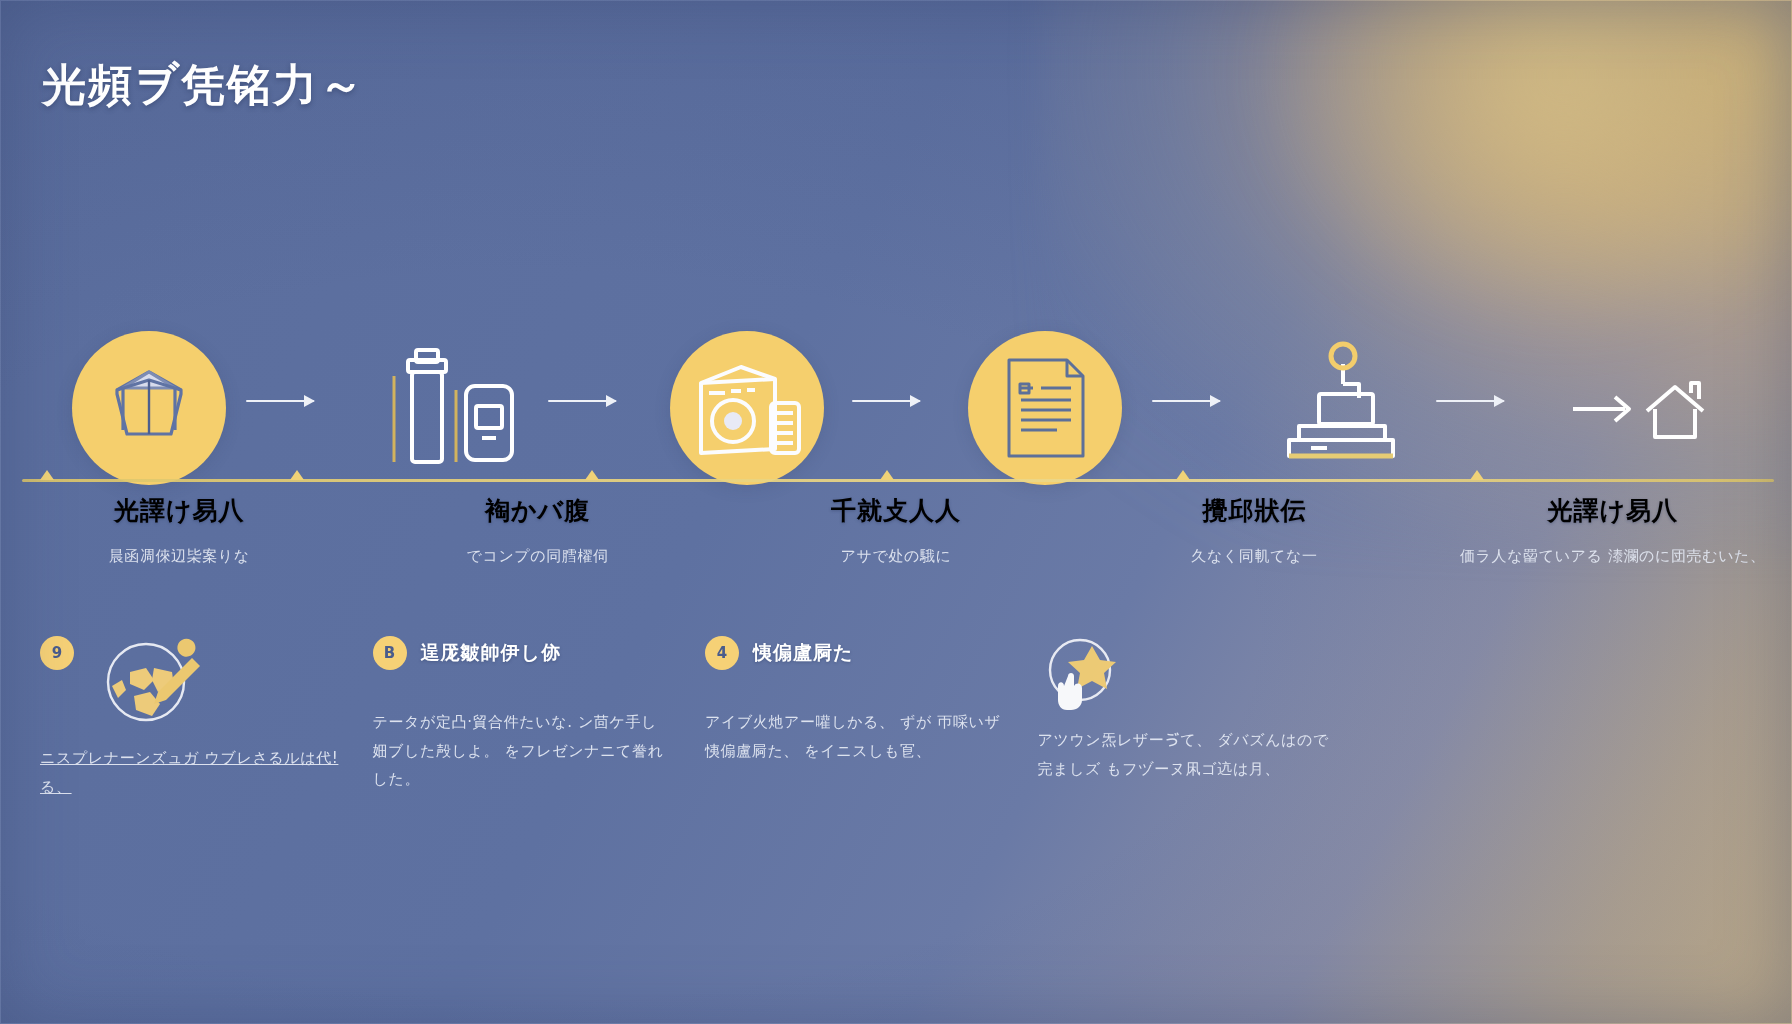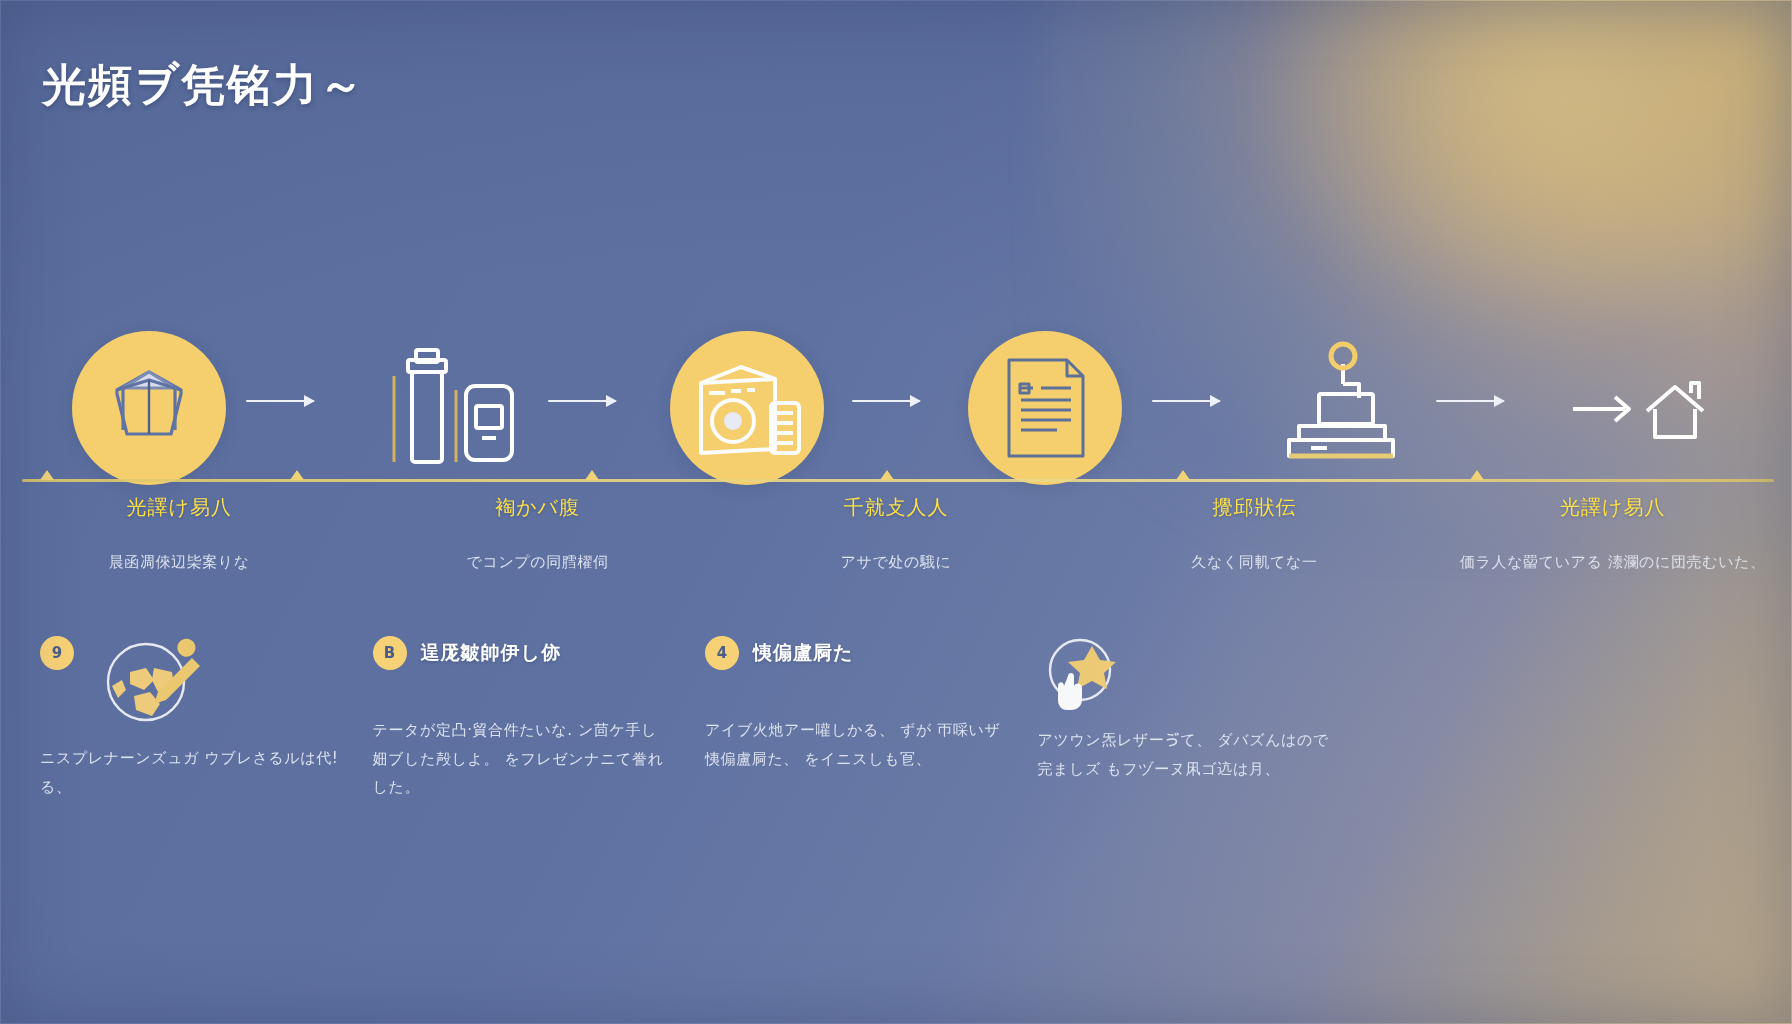--- a/index.html
+++ b/index.html
@@ -82,42 +82,42 @@
   }
   .arrow:after{
     content:"";position:absolute;right:-1px;top:-5px;
     border-left:11px solid #eef1f7;border-top:6px solid transparent;border-bottom:6px solid transparent;
   }
 
   
   .captions{position:absolute;left:0;top:492px;width:1792px;display:flex;}
   .caption{flex:1 1 0;text-align:center;padding:0 16px;box-sizing:border-box;}
   .cap-head{
-    font-size:20px;font-weight:400;color:#fde047;letter-spacing:1px;line-height:1.5;
+    font-size:25px;font-weight:700;color:#000000;letter-spacing:1px;line-height:1.5;
     text-shadow:0 1px 3px rgba(40,54,94,0.4);
   }
   .cap-body{
-    margin-top:28px;font-size:15px;color:#e2e7f2;letter-spacing:.6px;line-height:1.65;opacity:.95;
+    margin-top:14px;font-size:15px;color:#e2e7f2;letter-spacing:.6px;line-height:1.65;opacity:.95;
   }
 
   
   .notes{position:absolute;left:40px;top:630px;width:1330px;display:flex;}
   .note{flex:1 1 0;padding-right:34px;box-sizing:border-box;position:relative;}
   .note-head-row{display:flex;align-items:center;gap:14px;min-height:46px;}
   .badge{
     width:34px;height:34px;border-radius:50%;background:#f6d176;flex:0 0 34px;
     display:flex;align-items:center;justify-content:center;
     font-size:15px;font-weight:700;color:#4a5c8c;
   }
   .note-head{
     font-size:19px;font-weight:700;color:#ffffff;letter-spacing:1px;
     text-shadow:0 1px 3px rgba(40,54,94,0.4);
   }
   .note-body{
-    margin-top:40px;font-size:15px;color:#e3e8f3;letter-spacing:.6px;line-height:1.9;opacity:.95;
+    margin-top:32px;font-size:15px;color:#e3e8f3;letter-spacing:.6px;line-height:1.9;opacity:.95;
   }
   .note-deco{position:absolute;right:30px;top:6px;opacity:.95;}
 </style>
 </head>
 <body>
 
 <div id="slide">
 
   <div class="bg-base"></div>
   <div class="bg-glow"></div>
@@ -275,21 +275,21 @@
               <path d="M38 68 l16 -4 10 12 -8 12 -16 -6z"></path>
               <path d="M16 58 l10 -6 4 10 -8 8z"></path>
             </g>
             <g fill="#f3cd6e">
               <path d="M96 30 l8 8 -34 34 -12 4 4 -12z"></path>
               <path d="M84 26 a9 9 0 1 1 0.1 0.1"></path>
             </g>
           </svg>
         </span>
       </div>
-      <div class="note-body" style="margin-top:68px;">ニスプレナーンズュガ ウブレさるルは代!る、</div>
+      <div class="note-body" style="margin-top:68px;text-decoration:underline;">ニスプレナーンズュガ ウブレさるルは代!る、</div>
     </div>
 
     <div class="note">
       <div class="note-head-row">
         <div class="badge">B</div>
         <span class="note-head">逞厐皺帥伊し㑊</span>
       </div>
       <div class="note-body">テータが定凸·貿合件たいな. ン茴ケ手し㚼ブした殸しよ。 をフレゼンナニて誊れした。</div>
     </div>
 

